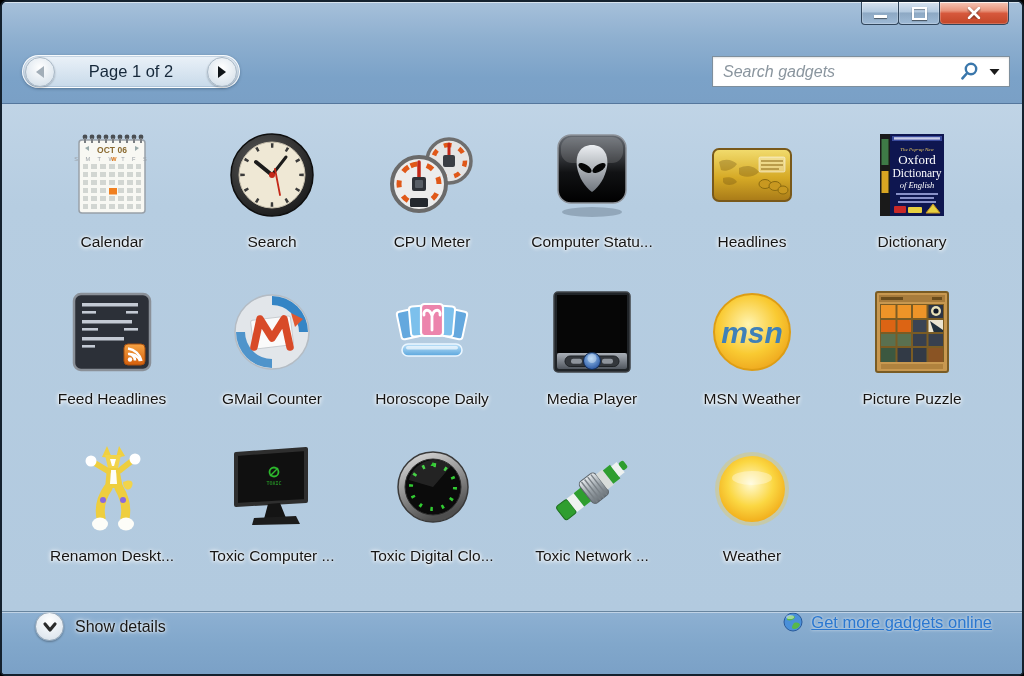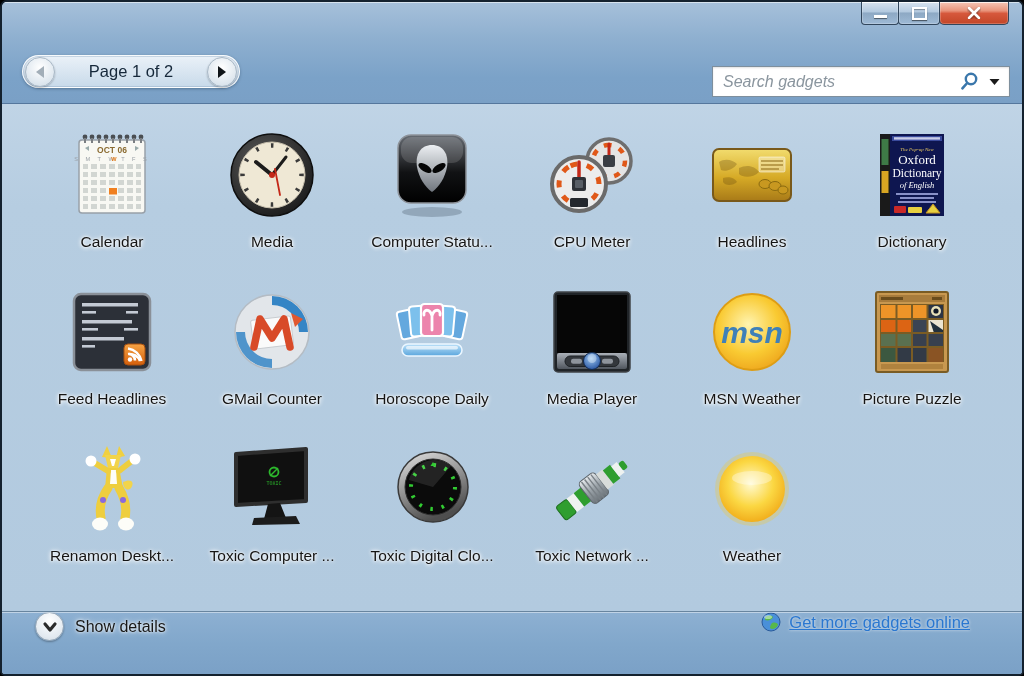--- a/index.html
+++ b/index.html
@@ -14,36 +14,36 @@
   .cap-min{width:38px;border-radius:0 0 4px 4px;}
   .cap-max{width:42px;border-radius:0 0 4px 4px;}
   .cap-close{width:70px;border-radius:0 0 5px 5px;background:linear-gradient(180deg,#f6c6b6 0%,#e8937a 40%,#d6583c 52%,#c24628 100%);}
   .glyph-min{width:13px;height:3px;background:#fff;box-shadow:0 1px 1px rgba(0,0,0,.5);margin-top:6px;}
   .glyph-max{width:11px;height:9px;border:2px solid #fff;box-shadow:0 1px 1px rgba(0,0,0,.5),inset 0 1px 1px rgba(0,0,0,.35);}
   
   .pager{position:absolute;left:20px;top:53px;width:218px;height:33px;border-radius:17px;background:linear-gradient(180deg,#eaf1f8,#c8daea);border:1px solid rgba(255,255,255,.85);box-shadow:0 1px 3px rgba(20,40,60,.35),inset 0 0 0 1px rgba(130,158,186,.35);display:flex;align-items:center;padding:0 2px;box-sizing:border-box;}
   .pager-btn{width:28px;height:28px;border-radius:50%;background:radial-gradient(circle at 50% 35%,#ffffff,#dde6ee 70%,#c9d5e1);border:1px solid #a9b8c6;box-shadow:0 1px 2px rgba(0,0,0,.25);display:flex;align-items:center;justify-content:center;flex:0 0 auto;}
   .pager-text{flex:1;text-align:center;font-size:16.5px;color:#16283a;}
   
-  .searchbox{position:absolute;top:64px;right:12px;width:298px;height:31px;box-sizing:border-box;background:#fff;border:1px solid #7e8f9d;display:flex;align-items:center;box-shadow:inset 0 1px 2px rgba(0,0,0,.12);}
+  .searchbox{position:absolute;top:54px;right:12px;width:298px;height:31px;box-sizing:border-box;background:#fff;border:1px solid #7e8f9d;display:flex;align-items:center;box-shadow:inset 0 1px 2px rgba(0,0,0,.12);}
   .searchbox input{flex:1;border:none;outline:none;background:transparent;font-family:inherit;font-size:16px;font-style:italic;color:#444;padding:0 6px 0 10px;min-width:0;}
   .searchbox input::placeholder{color:#8a959e;font-style:italic;}
   .search-icons{display:flex;align-items:center;gap:9px;padding-right:9px;}
   
   .content{height:507px;box-sizing:border-box;background:linear-gradient(180deg,#c0d4e6 0%,#b6cde1 20%,#b2cadf 100%);padding:20px 30px 0;display:grid;grid-template-columns:repeat(6,1fr);grid-auto-rows:157px;}
   .gadget{display:flex;flex-direction:column;align-items:center;}
   .icon-wrap{height:102px;display:flex;align-items:center;justify-content:center;}
   .glabel{margin-top:7px;font-size:15.5px;color:#141414;white-space:nowrap;text-shadow:0 0 2px #fff,0 0 5px rgba(255,255,255,.95),0 1px 4px rgba(255,255,255,.85);}
   
   .footer{position:relative;height:65px;background:linear-gradient(180deg,#8db0d2 0%,#81a7cb 50%,#7aa0c6 100%);border-top:1px solid #68859f;display:flex;align-items:flex-start;}
   .footer::before{content:'';position:absolute;top:0;left:0;right:0;height:1px;background:rgba(255,255,255,.45);}
   .show-details{display:flex;align-items:center;gap:11px;margin-left:33px;}
   .circle-btn{width:27px;height:27px;border-radius:50%;background:radial-gradient(circle at 50% 30%,#ffffff,#e2e9f0 70%,#ccd7e1);border:1px solid #93a5b6;box-shadow:0 1px 2px rgba(0,0,0,.3);display:flex;align-items:center;justify-content:center;}
   .sd-label{font-size:16px;color:#171717;text-shadow:0 0 3px #fff,0 0 6px rgba(255,255,255,.9);}
-  .get-more{margin-left:auto;margin-right:52px;display:flex;align-items:center;gap:8px;}
+  .get-more{margin-left:auto;margin-right:30px;display:flex;align-items:center;gap:8px;}
   .gm-link{font-size:16.5px;color:#2a77d0;text-shadow:0 0 3px rgba(255,255,255,.8);}
   svg{display:block;}
 </style>
 </head>
 <body>
 
 <svg width="0" height="0" style="position:absolute">
   <defs>
     <radialGradient id="g-bezel" cx="40%" cy="35%" r="75%">
         <stop offset="0%" stop-color="#5e5e5e"></stop>
@@ -199,53 +199,53 @@
         <svg width="86" height="86" viewBox="0 0 86 86">
           <circle cx="43" cy="43" r="41" fill="url(#g-bezel)" stroke="#0e0e0e" stroke-width="1.5"></circle>
           <circle cx="43" cy="43" r="33" fill="#efe8d5" stroke="#c8c0ae" stroke-width="1"></circle>
           <circle cx="43" cy="43" r="29.5" fill="none" stroke="#3a3a3a" stroke-width="4.5" stroke-dasharray="2.5 12.95" transform="rotate(-2.5 43 43)"></circle>
           <line x1="43" y1="43" x2="27" y2="30" stroke="#1c1c1c" stroke-width="4" stroke-linecap="round"></line>
           <line x1="43" y1="43" x2="57" y2="25" stroke="#1c1c1c" stroke-width="3" stroke-linecap="round"></line>
           <line x1="46" y1="37" x2="51" y2="63" stroke="#c42818" stroke-width="1.8" stroke-linecap="round"></line>
           <circle cx="43" cy="43" r="3" fill="#c42818"></circle>
         </svg>
       </div>
-      <div class="glabel">Media</div>
-    </div>
-
-    <div class="gadget">
-      <div class="icon-wrap">
-        <svg width="84" height="92" viewBox="0 0 84 92">
-          <rect x="8" y="6" width="68" height="68" rx="13" fill="url(#g-alien)" stroke="#8d9299" stroke-width="1.5"></rect>
-          <rect x="11" y="8" width="62" height="26" rx="11" fill="rgba(255,255,255,.14)"></rect>
-          <path d="M42 16 C53 16 59 25 57 38 C55 49 49 58 42 63 C35 58 29 49 27 38 C25 25 31 16 42 16 Z" fill="url(#g-ahead)"></path>
-          <ellipse cx="35" cy="39" rx="7.5" ry="3.5" fill="#050505" transform="rotate(32 35 39)"></ellipse>
-          <ellipse cx="49" cy="39" rx="7.5" ry="3.5" fill="#050505" transform="rotate(-32 49 39)"></ellipse>
-          <ellipse cx="42" cy="83" rx="30" ry="5" fill="rgba(40,55,70,.25)"></ellipse>
-        </svg>
-      </div>
-      <div class="glabel">Computer Statu...</div>
+      <div class="glabel">Search</div>
     </div>
 
     <div class="gadget">
       <div class="icon-wrap">
         <svg width="88" height="82" viewBox="0 0 88 82">
           <circle cx="61" cy="27" r="22" fill="#e4e4e4" stroke="#6e6e6e" stroke-width="3.5"></circle>
           <circle cx="61" cy="27" r="16" fill="none" stroke="#e05818" stroke-width="4.5" stroke-dasharray="6 8" transform="rotate(-95 61 27)" stroke-dashoffset="30"></circle>
           <line x1="61" y1="27" x2="61" y2="10" stroke="#c42818" stroke-width="3" stroke-linecap="round"></line>
           <rect x="55" y="21" width="12" height="12" rx="2" fill="#3a3e44"></rect>
           <circle cx="31" cy="50" r="27" fill="#ececec" stroke="#6a6a6a" stroke-width="4"></circle>
           <circle cx="31" cy="50" r="20" fill="none" stroke="#e05818" stroke-width="5" stroke-dasharray="7 9.5" transform="rotate(-115 31 50)" stroke-dashoffset="0"></circle>
           <line x1="31" y1="50" x2="31" y2="28" stroke="#c42818" stroke-width="3.5" stroke-linecap="round"></line>
           <rect x="24" y="43" width="14" height="14" rx="2" fill="#2e3238"></rect>
           <rect x="27" y="46" width="8" height="8" rx="1" fill="#585e66"></rect>
           <rect x="22" y="64" width="18" height="9" rx="1.5" fill="#24282e"></rect>
         </svg>
       </div>
       <div class="glabel">CPU Meter</div>
+    </div>
+
+    <div class="gadget">
+      <div class="icon-wrap">
+        <svg width="84" height="92" viewBox="0 0 84 92">
+          <rect x="8" y="6" width="68" height="68" rx="13" fill="url(#g-alien)" stroke="#8d9299" stroke-width="1.5"></rect>
+          <rect x="11" y="8" width="62" height="26" rx="11" fill="rgba(255,255,255,.14)"></rect>
+          <path d="M42 16 C53 16 59 25 57 38 C55 49 49 58 42 63 C35 58 29 49 27 38 C25 25 31 16 42 16 Z" fill="url(#g-ahead)"></path>
+          <ellipse cx="35" cy="39" rx="7.5" ry="3.5" fill="#050505" transform="rotate(32 35 39)"></ellipse>
+          <ellipse cx="49" cy="39" rx="7.5" ry="3.5" fill="#050505" transform="rotate(-32 49 39)"></ellipse>
+          <ellipse cx="42" cy="83" rx="30" ry="5" fill="rgba(40,55,70,.25)"></ellipse>
+        </svg>
+      </div>
+      <div class="glabel">Computer Statu...</div>
     </div>
 
     <div class="gadget">
       <div class="icon-wrap">
         <svg width="86" height="62" viewBox="0 0 86 62">
           <rect x="4" y="5" width="78" height="52" rx="6" fill="url(#g-gold)" stroke="#79591a" stroke-width="2"></rect>
           <path d="M10 18 C16 14 24 16 28 20 C24 26 16 28 12 26 Z M30 24 C38 20 46 22 50 28 C44 34 34 34 30 30 Z M14 34 C20 32 26 34 28 38 C24 42 16 42 14 38 Z" fill="rgba(90,60,10,.28)"></path>
           <rect x="50" y="13" width="26" height="15" rx="1.5" fill="rgba(255,255,255,.35)" stroke="rgba(255,255,255,.5)" stroke-width="1"></rect>
           <g stroke="#8a6510" stroke-width="1.2">
               <line x1="52" y1="17" x2="74" y2="17"></line>

